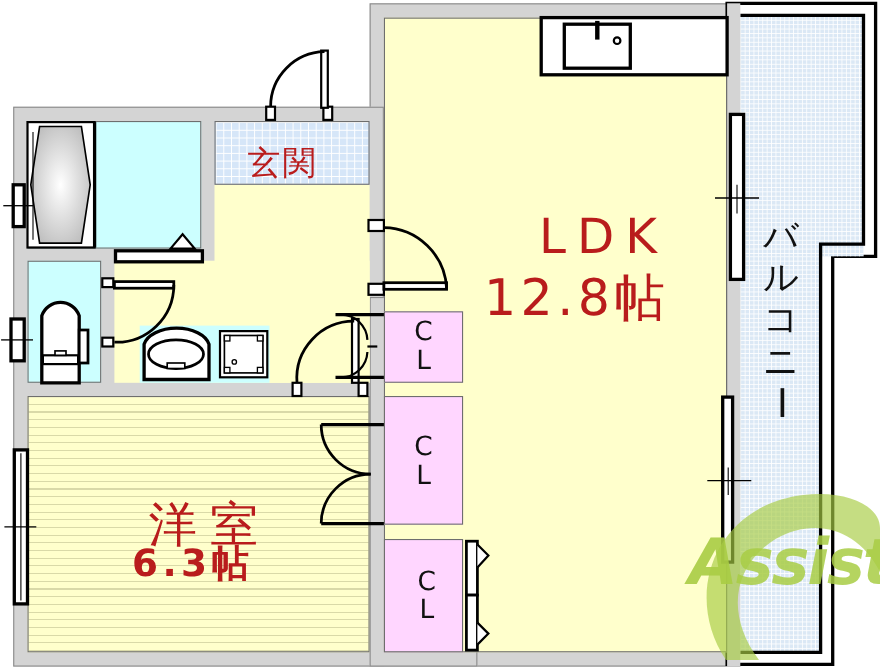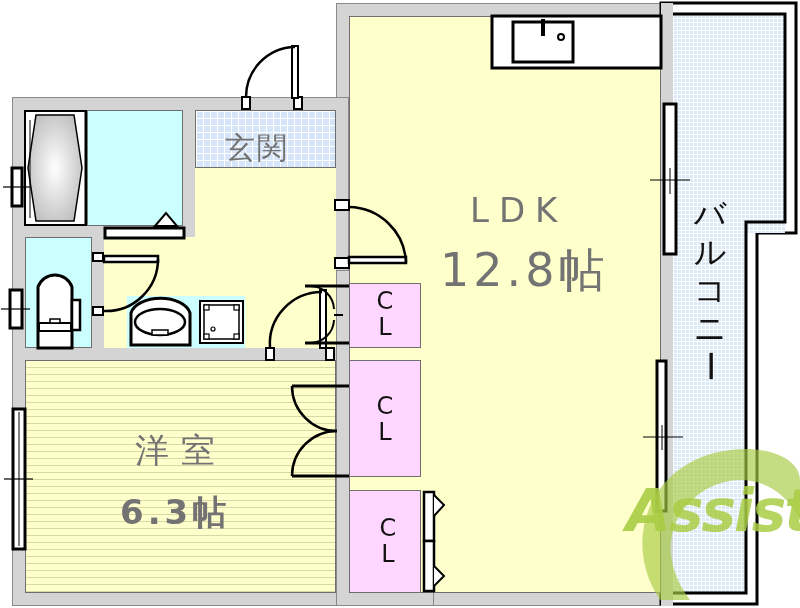--- a/index.html
+++ b/index.html
@@ -16,21 +16,21 @@
             linear-gradient(#ffffff 1px, transparent 1px),
             linear-gradient(90deg, #ffffff 1px, transparent 1px);
           background-size:7px 7px; }
   .balc { background-color:#dbe8f5;
           background-image:
             linear-gradient(rgba(255,255,255,0.9) 1px, transparent 1px),
             linear-gradient(90deg, rgba(255,255,255,0.9) 1px, transparent 1px);
           background-size:4px 4px; }
   .stripes { background-color:#ffffcc;
              background-image: repeating-linear-gradient(180deg, #ffffcc 0px, #ffffcc 6px, #d9d9a8 6px, #d9d9a8 7px); }
-  .label { position:absolute; color:#737373; text-align:center; white-space:nowrap; }
+  .label { position:absolute; color:#b91c1c; text-align:center; white-space:nowrap; }
   svg { position:absolute; left:0; top:0; }
 </style>
 </head>
 <body>
 
 <div class="abs wall" style="left:336px; top:3px; width:337px; height:603px;"></div>
 
 <div class="abs wall" style="left:12px; top:97px; width:337px; height:509px;"></div>
 
 <div class="abs wall" style="left:336px; top:270px; width:98px; height:336px;"></div>
@@ -181,24 +181,24 @@
   </g>
   <g>
     <rect x="657" y="361" width="9" height="150" fill="#fff" stroke="#000" stroke-width="3"></rect>
     <line x1="662" y1="425" x2="662" y2="450" stroke="#000" stroke-width="1"></line>
     <line x1="643" y1="437" x2="683" y2="437" stroke="#000" stroke-width="1.2"></line>
   </g>
 </svg>
 
 <div class="label" style="left:225px; top:128px; font-size:30px; letter-spacing:2px;">玄関</div>
 
-<div class="label" style="left:470px; top:190px; font-size:34px; letter-spacing:10px;">LDK</div>
+<div class="label" style="left:490px; top:190px; font-size:44px; letter-spacing:10px;">LDK</div>
 <div class="label" style="left:440px; top:240px; font-size:46px; letter-spacing:4px;">12.8帖</div>
 
-<div class="label" style="left:135px; top:428px; font-size:34px; letter-spacing:12px;">洋室</div>
+<div class="label" style="left:135px; top:448px; font-size:44px; letter-spacing:12px;">洋室</div>
 <div class="label" style="left:120px; top:490px; font-size:34px; letter-spacing:4px;font-weight:bold;">6.3帖</div>
 
 <div class="abs" style="left:690px; top:195px; width:40px; font-size:32px; line-height:38px; text-align:center; color:#111;">
   <div>バ</div>
   <div>ル</div>
   <div>コ</div>
   <div>ニ</div>
   <div style="transform:rotate(90deg);">ー</div>
 </div>
 

